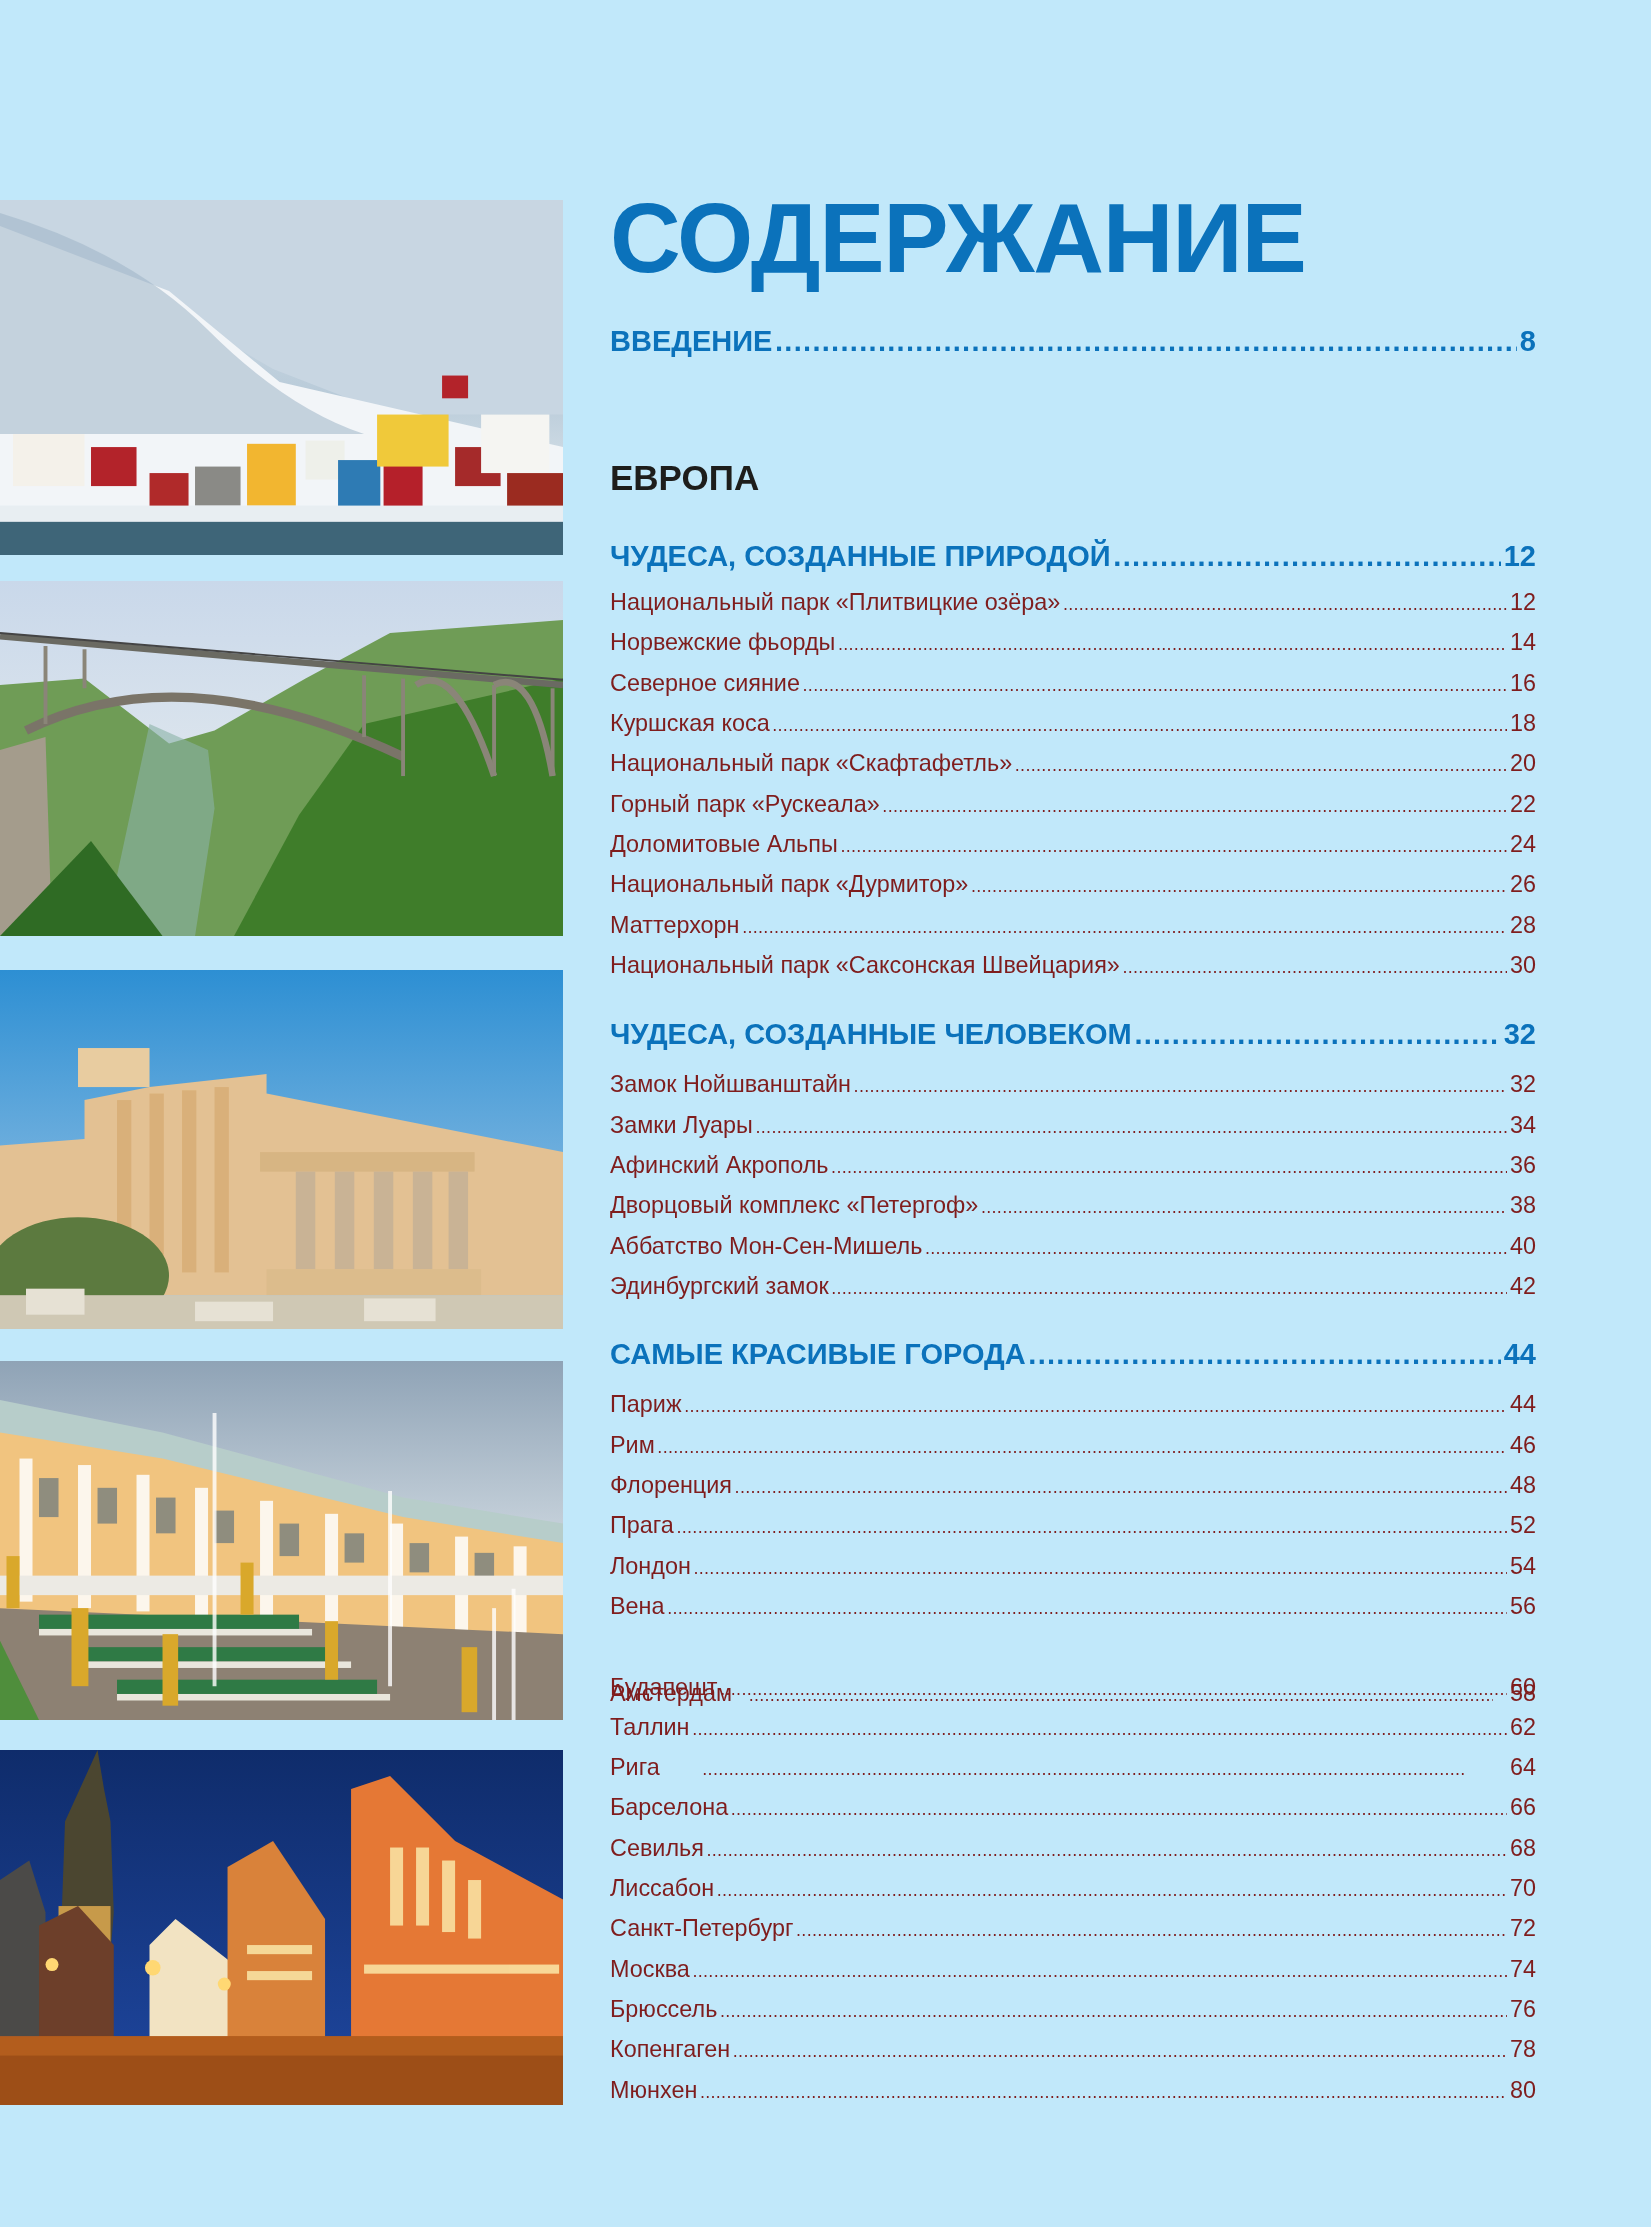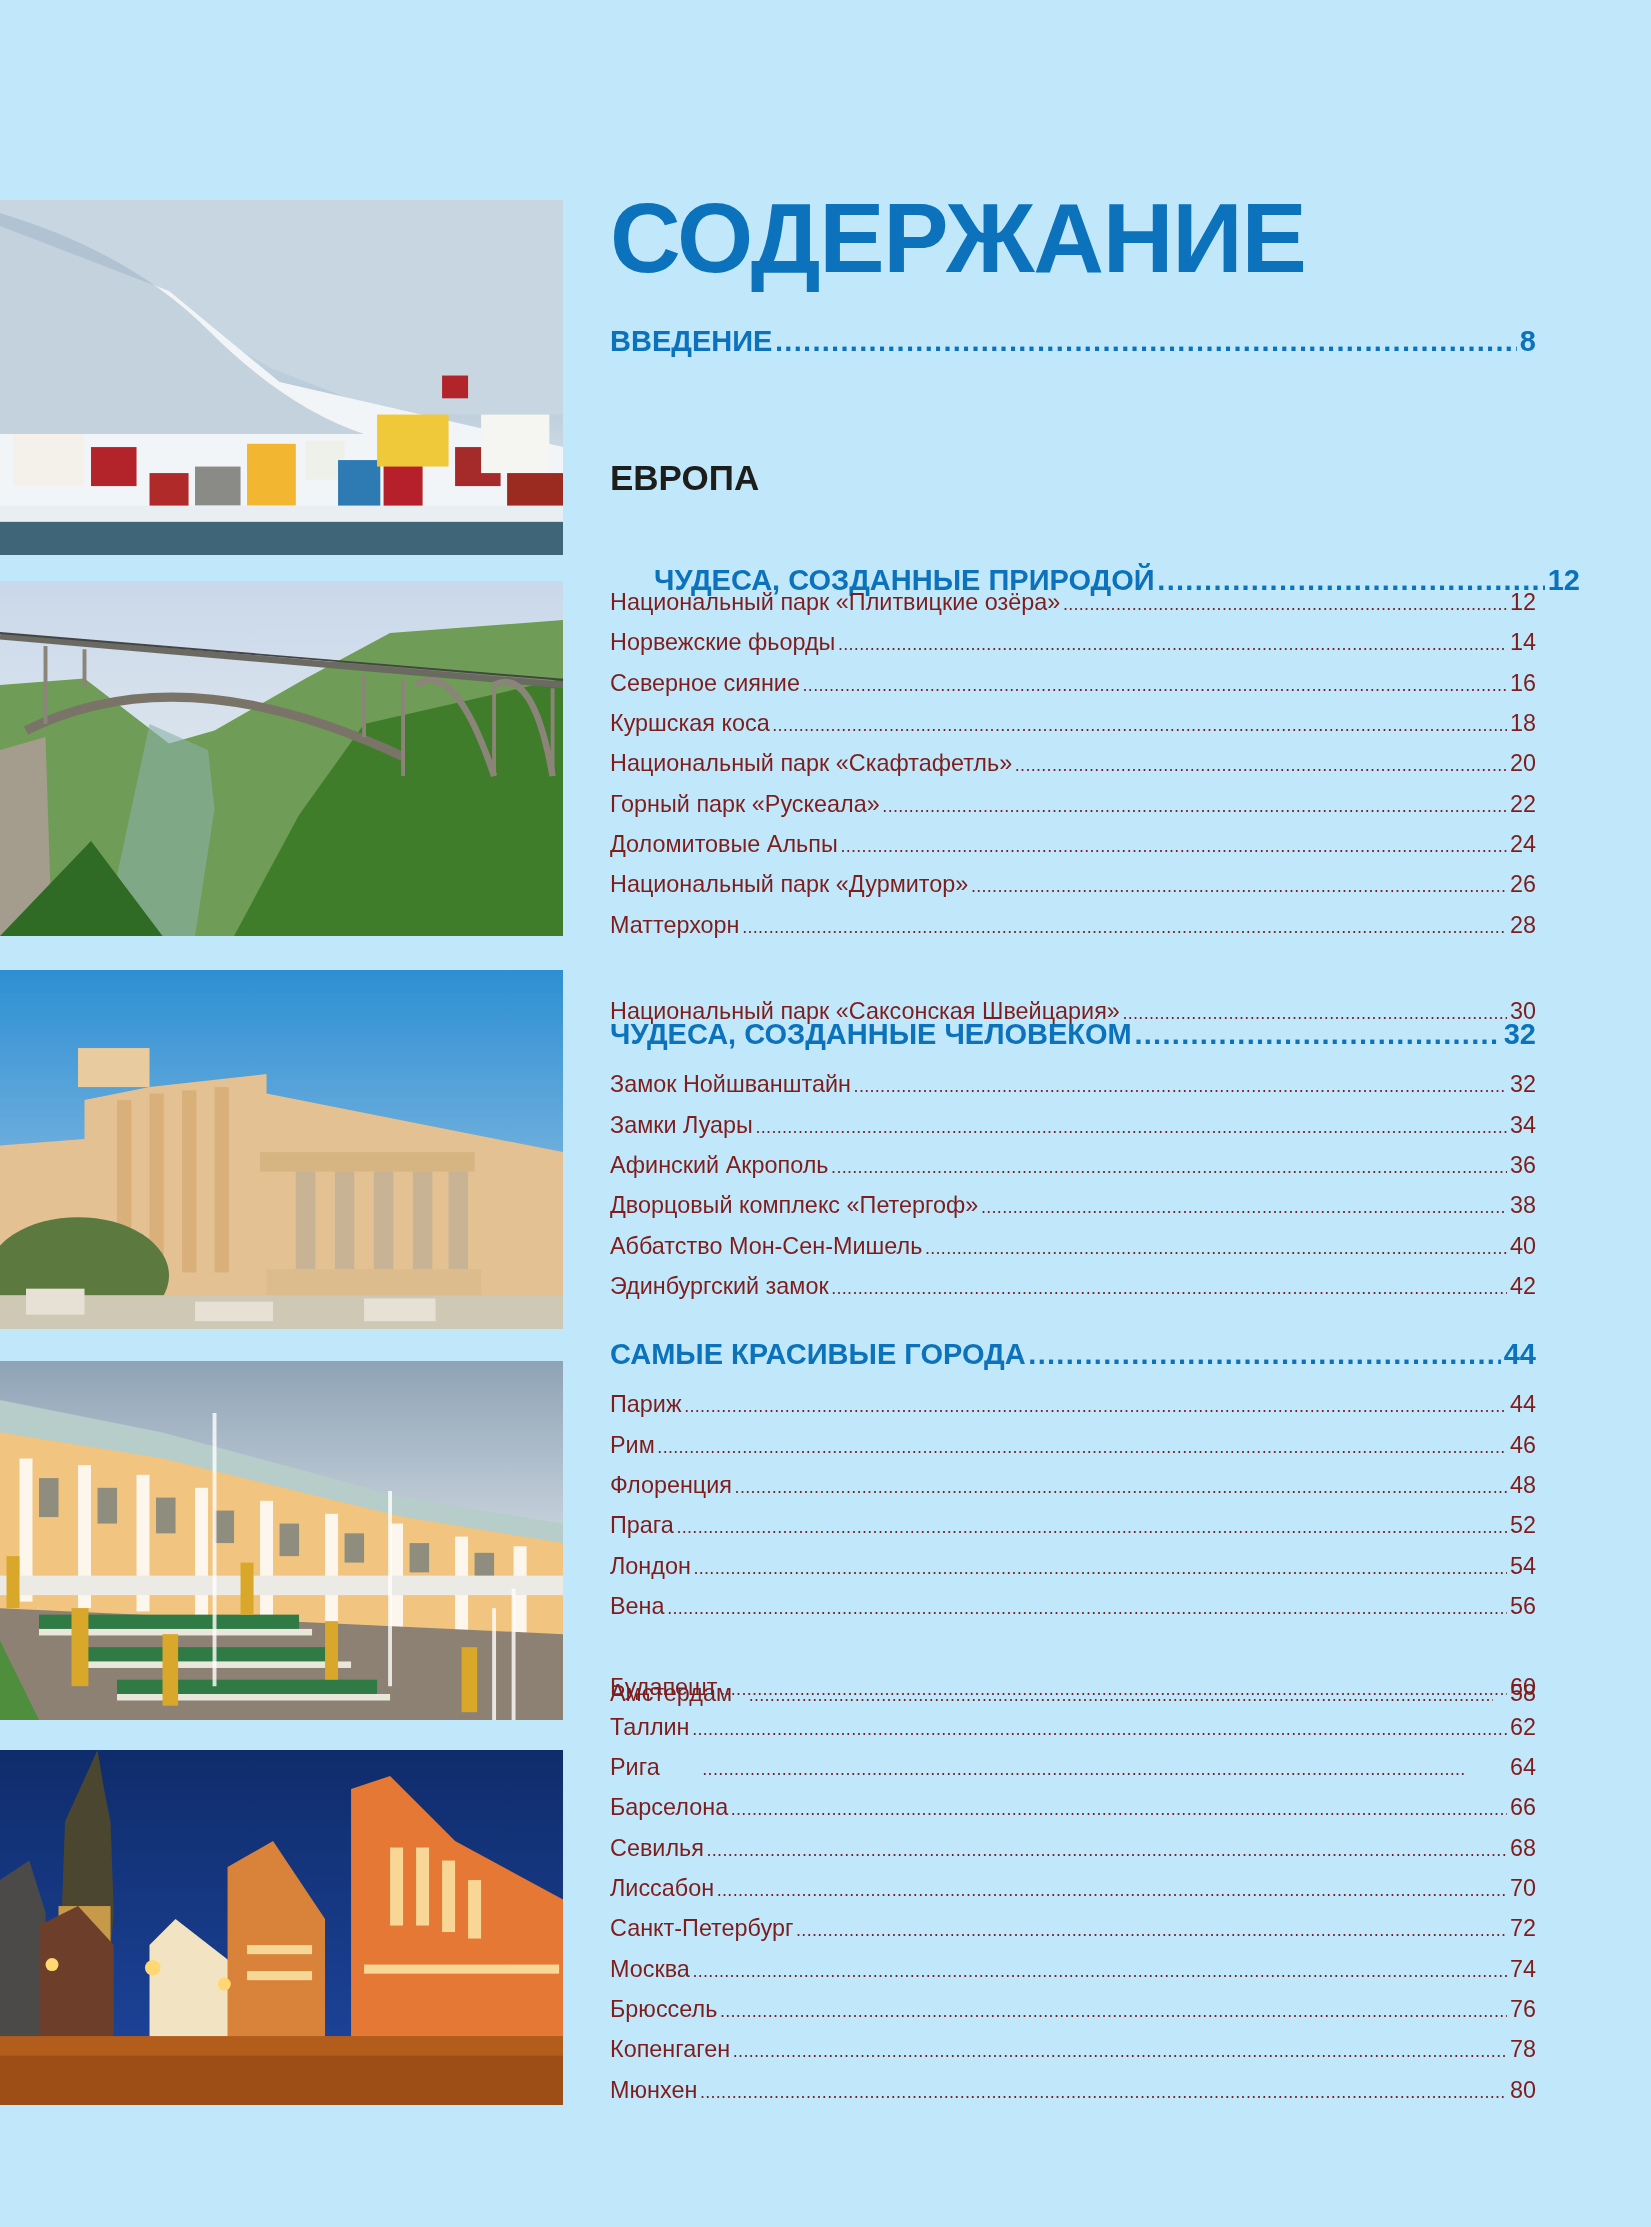--- a/index.html
+++ b/index.html
@@ -251,21 +251,21 @@
   <div class="title">СОДЕРЖАНИЕ</div>
 
   <div class="row intro" style="top:325px;">
     <span class="label">ВВЕДЕНИЕ</span>
     <span class="dots"></span>
     <span class="page">8</span>
   </div>
 
   <div class="region">ЕВРОПА</div>
 
-  <div class="row chapter" style="top:564px;margin-left:44px;">
+  <div class="row chapter" style="top:540px;">
     <span class="label">ЧУДЕСА, СОЗДАННЫЕ ПРИРОДОЙ</span>
     <span class="dots"></span>
     <span class="page">12</span>
   </div>
   <div class="row item" style="top:589px;">
       <span class="label">Национальный парк «Плитвицкие озёра»</span>
       <span class="dots"></span>
       <span class="page">12</span>
     </div>
   <div class="row item" style="top:629px;">
@@ -301,21 +301,21 @@
   <div class="row item" style="top:871px;">
       <span class="label">Национальный парк «Дурмитор»</span>
       <span class="dots"></span>
       <span class="page">26</span>
     </div>
   <div class="row item" style="top:912px;">
       <span class="label">Маттерхорн</span>
       <span class="dots"></span>
       <span class="page">28</span>
     </div>
-  <div class="row item" style="top:952px;margin-top:46px;">
+  <div class="row item" style="top:952px;">
       <span class="label">Национальный парк «Саксонская Швейцария»</span>
       <span class="dots"></span>
       <span class="page">30</span>
     </div>
 
   <div class="row chapter" style="top:1018px;">
     <span class="label">ЧУДЕСА, СОЗДАННЫЕ ЧЕЛОВЕКОМ</span>
     <span class="dots"></span>
     <span class="page">32</span>
   </div>

